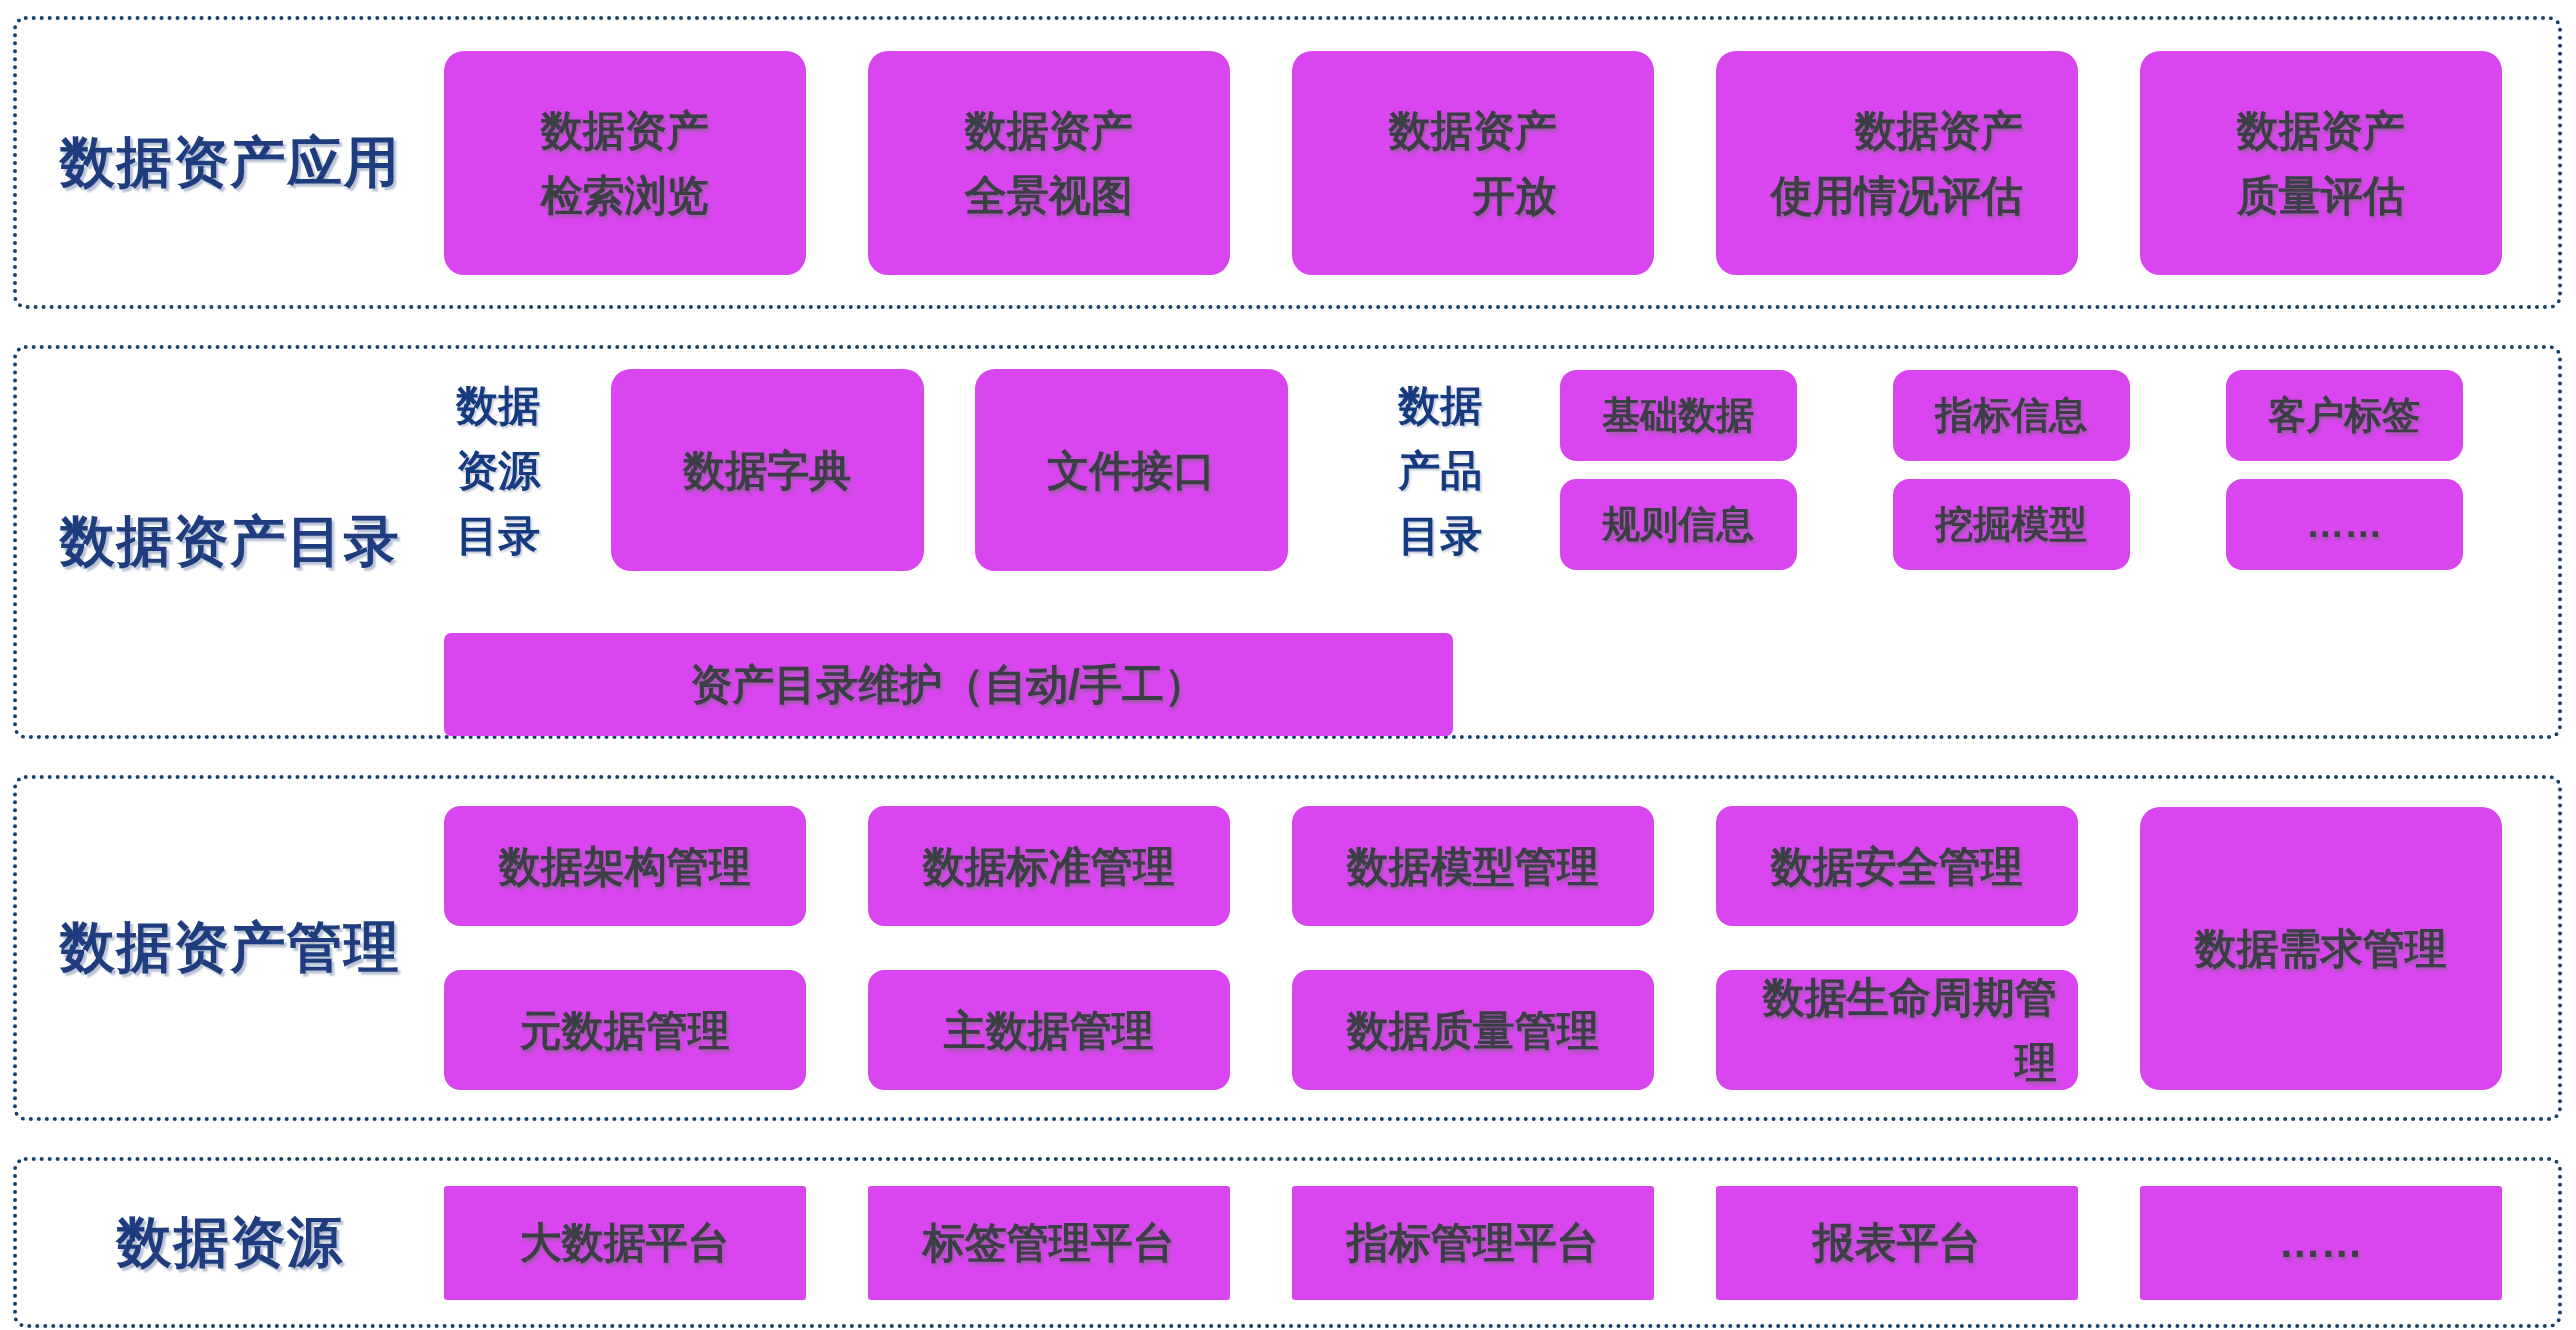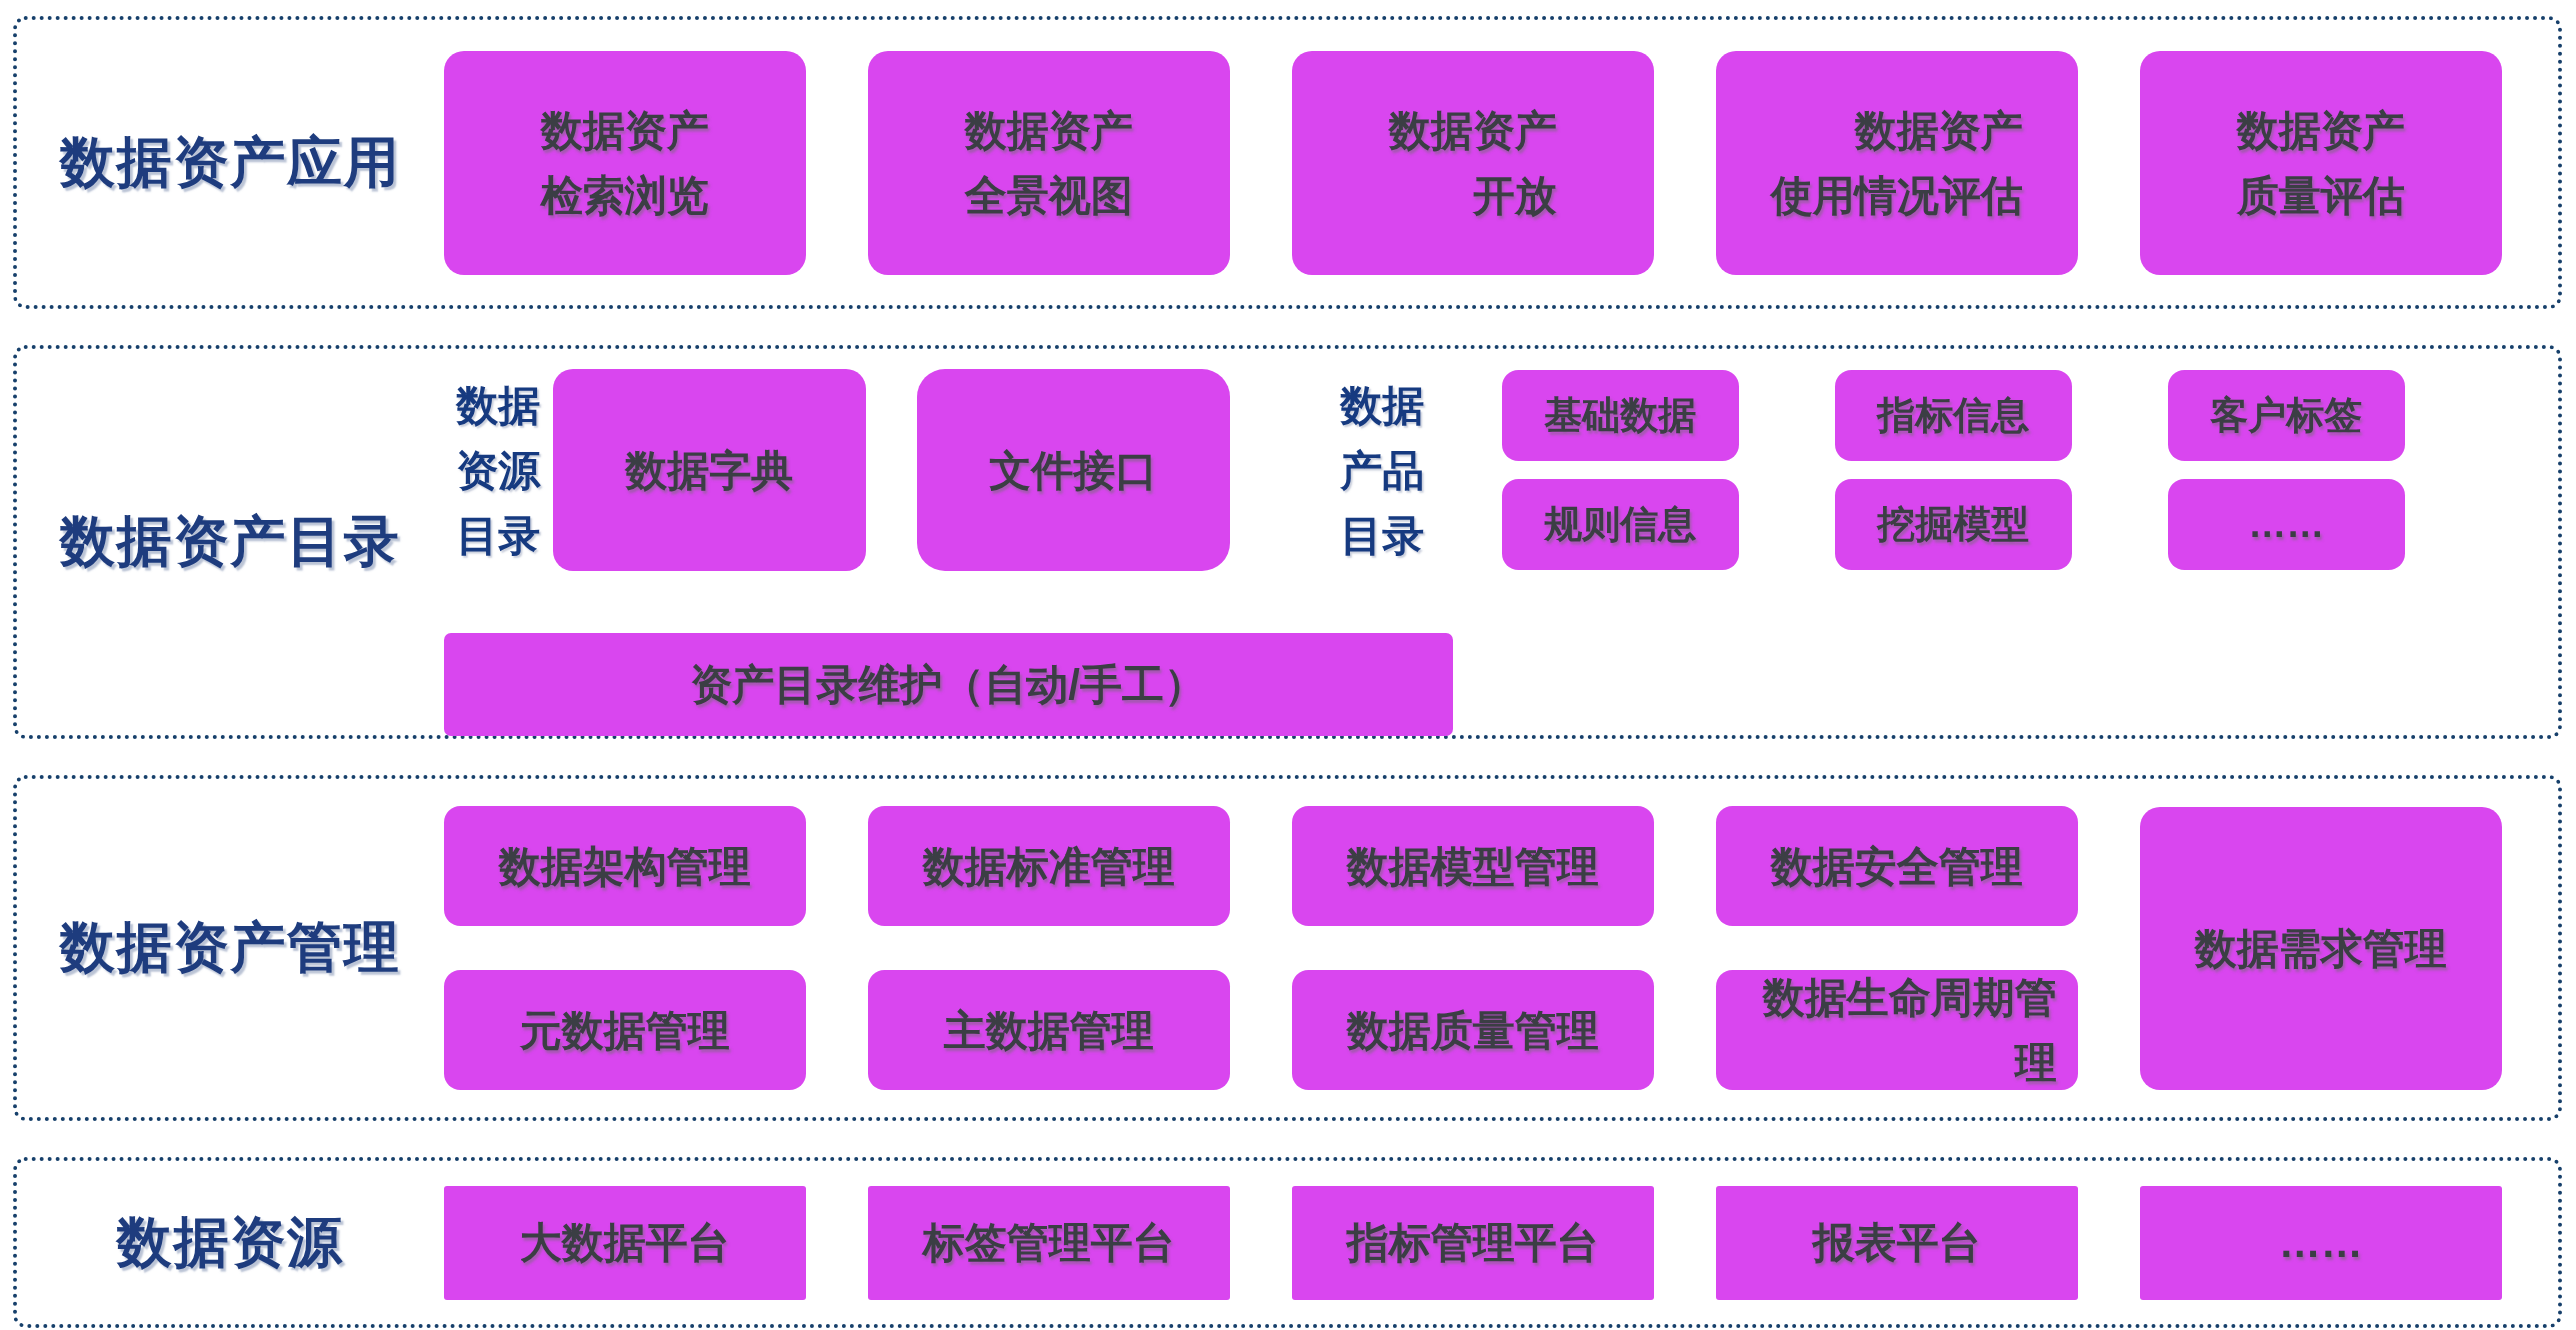--- a/index.html
+++ b/index.html
@@ -58,22 +58,22 @@
   }
   .s2-top { display: flex; align-items: center; }
   .sub-label {
     flex: 0 0 109px; width: 109px;
     font-size: 42px; font-weight: bold;
     color: #163A80; line-height: 1.55;
     white-space: pre-line; text-align: center;
     text-shadow: 1.8px 1.8px 1.8px rgba(150,160,185,0.5);
   }
   .s2-big { width: 313px; height: 202px; }
-  .s2-big.first  { }
-  .s2-big.second { margin-left: 51px; border-radius: 28px; }
+  .s2-big.first  { margin-left: 58px; }
+  .s2-big.second { margin-left: 51px; }
   .sub-label.product { margin-left: 98px; }
   .s2-grid {
     margin-left: 65px;
     display: grid;
     grid-template-columns: repeat(3, 273px);
     column-gap: 60px; row-gap: 18px;
   }
   .s2-small { width: 237px; height: 91px; border-radius: 16.4px; font-size: 38px; }
   .divider {
     height: 2.7px; width: 2055px;

